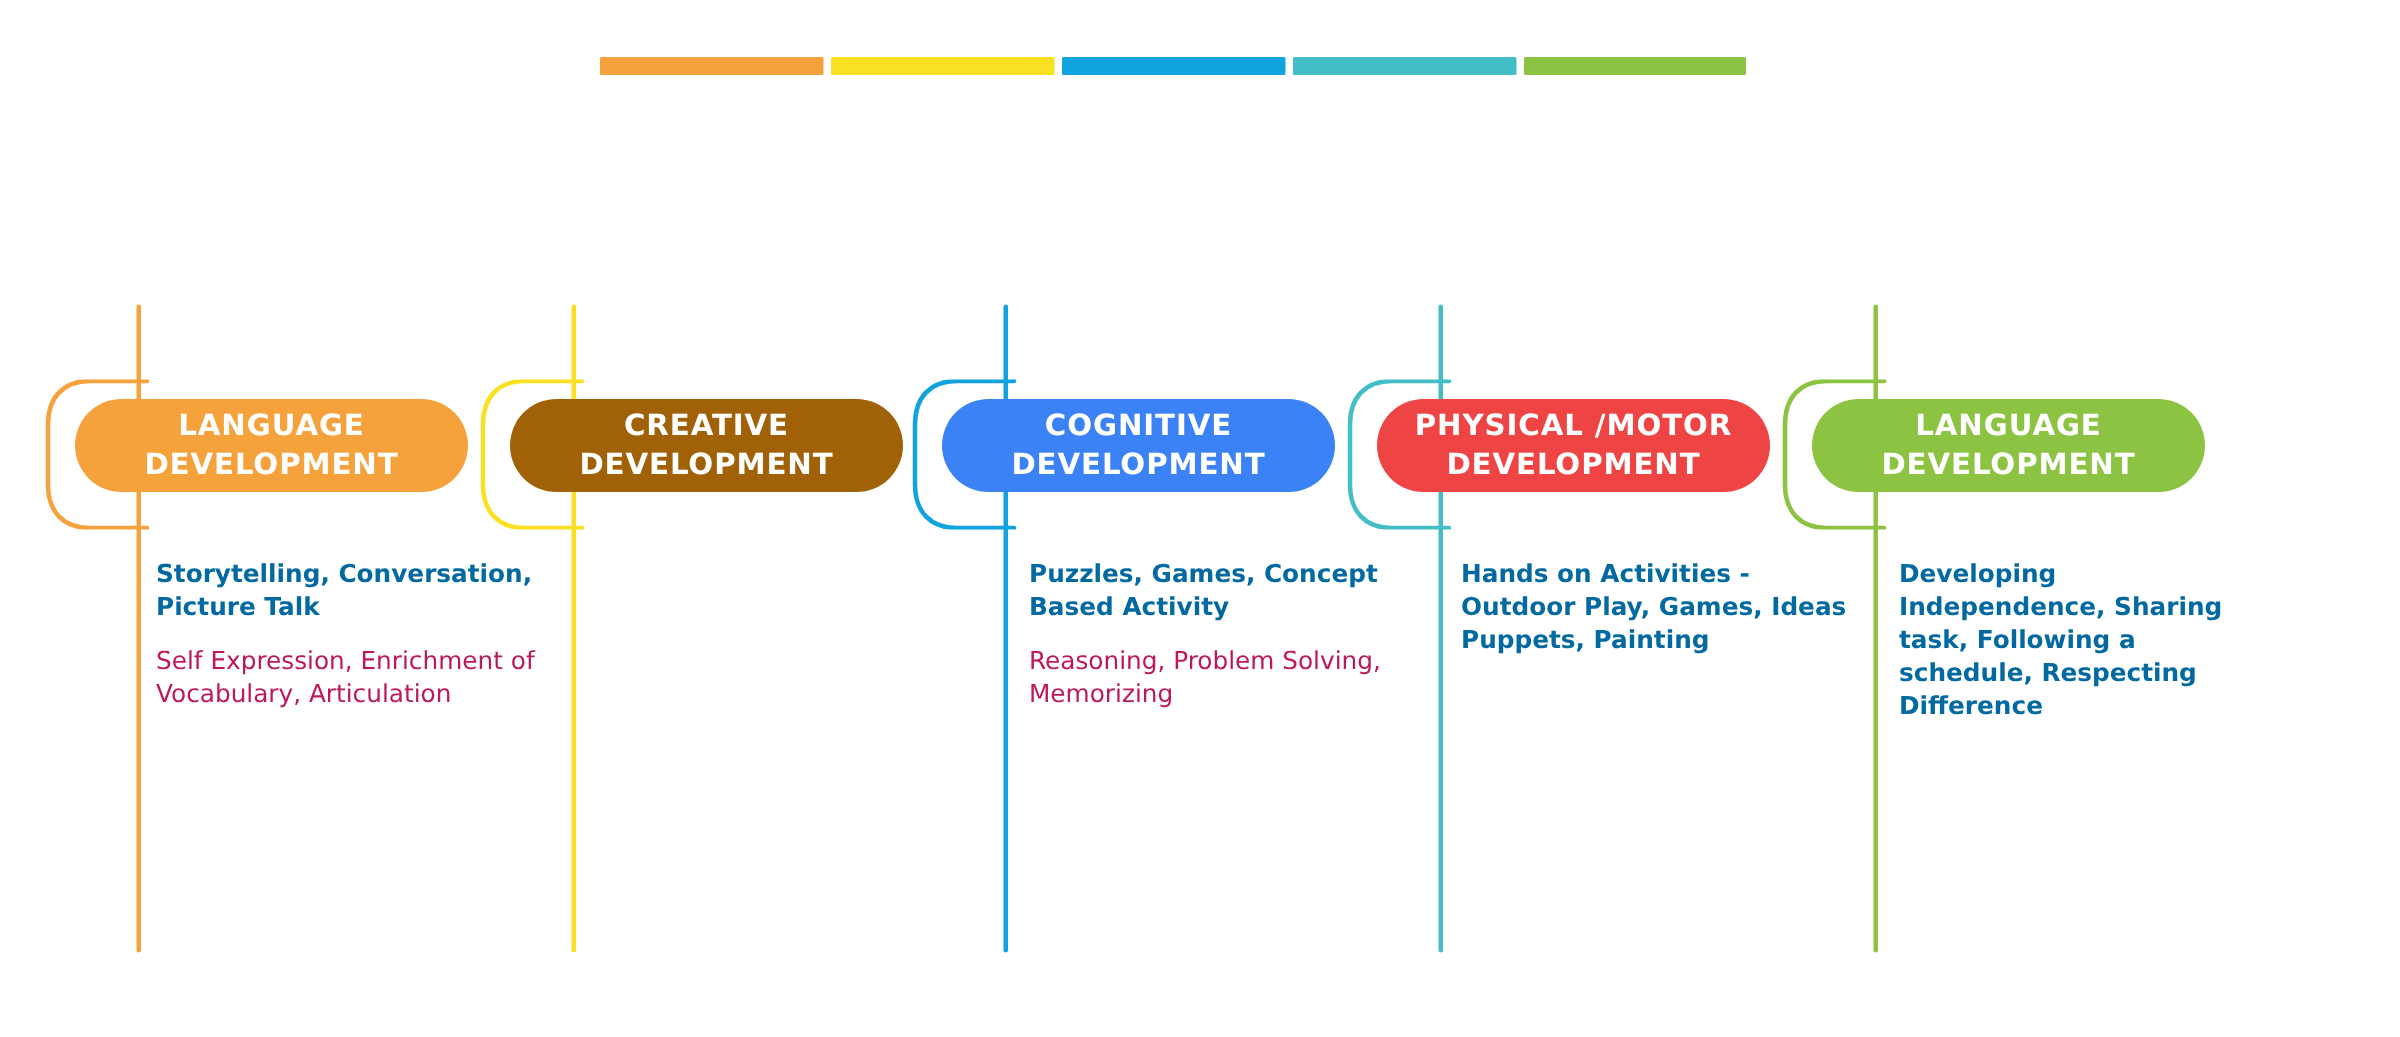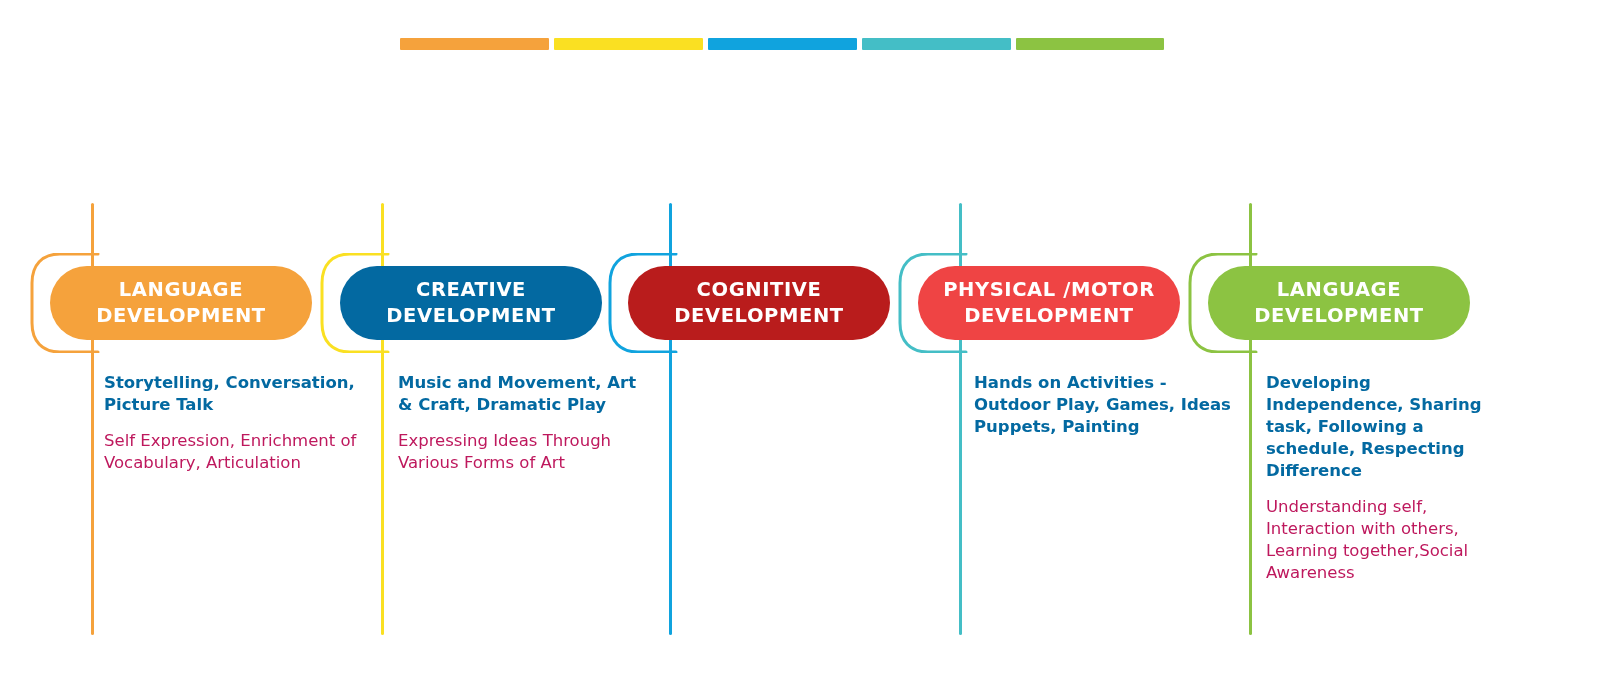--- a/index.html
+++ b/index.html
@@ -72,21 +72,21 @@
     pointer-events: none;
   }
   .hook svg { display: block; }
 
   
   .pill {
     position: absolute;
     left: 50px;
     top: 266px;
     width: 262px;
-    height: 74px;
+    height: 62px;
     border-radius: 37px;
     display: flex;
     align-items: center;
     justify-content: center;
     text-align: center;
     box-sizing: border-box;
     padding: 0 10px;
   }
   .pill .ptext {
     color: #ffffff;
@@ -155,40 +155,40 @@
     </div>
   </div>
 
   <div class="col c1">
     <div class="spine" style="background: rgb(250, 224, 34);"></div>
     <div class="hook" style="color: rgb(250, 224, 34);">
       <svg width="70" height="100" viewBox="0 0 70 100" fill="none">
         <path d="M68 1 H30 C12 1 2 12 2 30 V70 C2 88 12 99 30 99 H68" stroke="currentColor" stroke-width="3" fill="none" stroke-linecap="round"></path>
       </svg>
     </div>
-    <div class="pill" style="background: #0369a1;">
+    <div class="pill" style="background: #a16207;">
       <span class="ptext">CREATIVE
 DEVELOPMENT</span>
-    </div>
-    <div class="body">
-      <p class="lead">Music and Movement, Art &amp; Craft, Dramatic Play</p>
-      <p class="sub">Expressing Ideas Through Various Forms of Art</p>
     </div>
   </div>
 
   <div class="col c2">
     <div class="spine" style="background: rgb(16, 163, 222);"></div>
     <div class="hook" style="color: rgb(16, 163, 222);">
       <svg width="70" height="100" viewBox="0 0 70 100" fill="none">
         <path d="M68 1 H30 C12 1 2 12 2 30 V70 C2 88 12 99 30 99 H68" stroke="currentColor" stroke-width="3" fill="none" stroke-linecap="round"></path>
       </svg>
     </div>
-    <div class="pill" style="background: #b91c1c;">
+    <div class="pill" style="background: #3b82f6;">
       <span class="ptext">COGNITIVE
 DEVELOPMENT</span>
+    </div>
+    <div class="body">
+      <p class="lead">Puzzles, Games, Concept Based Activity</p>
+      <p class="sub">Reasoning, Problem Solving, Memorizing</p>
     </div>
   </div>
 
   <div class="col c3">
     <div class="spine" style="background: rgb(68, 190, 198);"></div>
     <div class="hook" style="color: rgb(68, 190, 198);">
       <svg width="70" height="100" viewBox="0 0 70 100" fill="none">
         <path d="M68 1 H30 C12 1 2 12 2 30 V70 C2 88 12 99 30 99 H68" stroke="currentColor" stroke-width="3" fill="none" stroke-linecap="round"></path>
       </svg>
     </div>
@@ -207,17 +207,16 @@
       <svg width="70" height="100" viewBox="0 0 70 100" fill="none">
         <path d="M68 1 H30 C12 1 2 12 2 30 V70 C2 88 12 99 30 99 H68" stroke="currentColor" stroke-width="3" fill="none" stroke-linecap="round"></path>
       </svg>
     </div>
     <div class="pill" style="background: rgb(140, 195, 66);">
       <span class="ptext">LANGUAGE
 DEVELOPMENT</span>
     </div>
     <div class="body">
       <p class="lead">Developing Independence, Sharing task, Following a schedule, Respecting Difference</p>
-      <p class="sub">Understanding self, Interaction with others, Learning together,Social Awareness</p>
     </div>
   </div>
 
 </div>
 
 </body></html>

